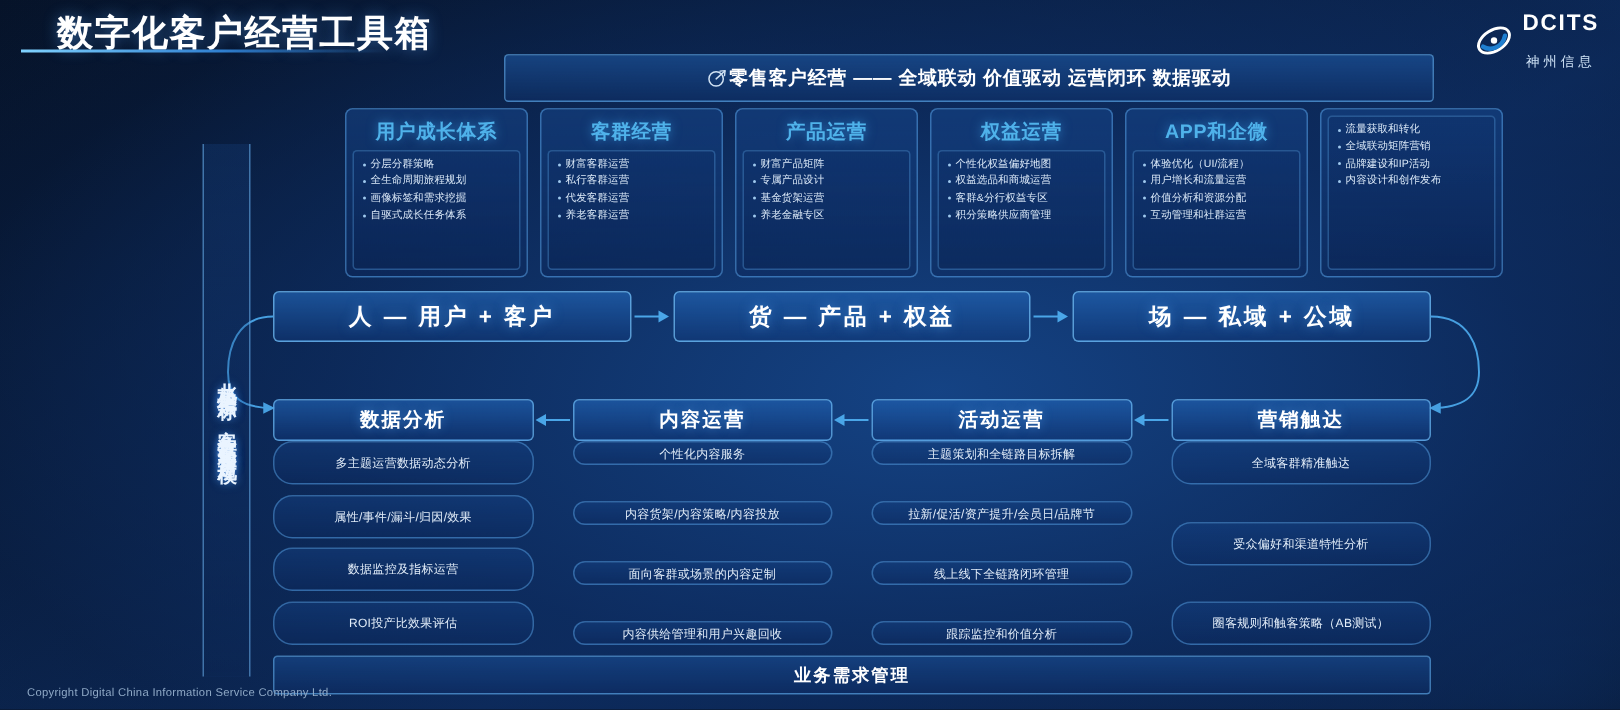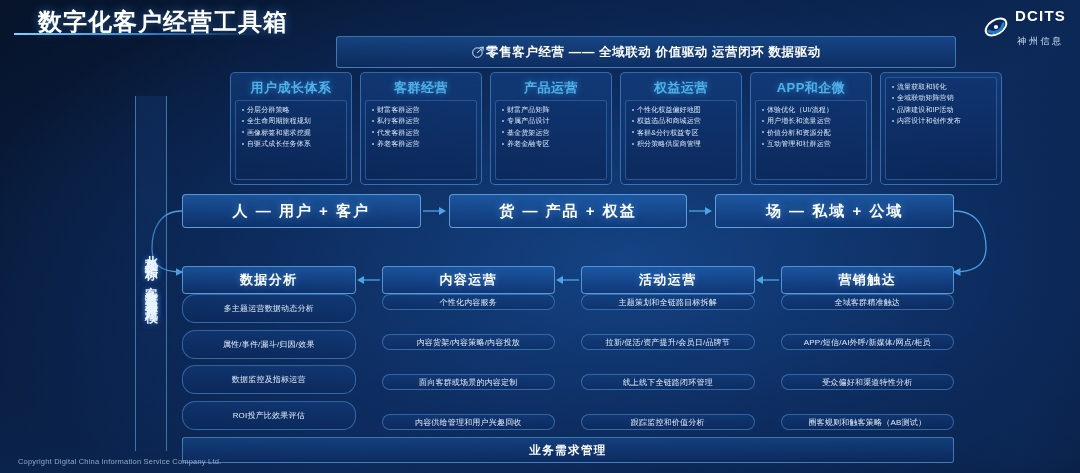--- a/index.html
+++ b/index.html
@@ -410,21 +410,20 @@
       <div class="gcell">内容供给管理和用户兴趣回收</div>
     </div>
     <div class="gcol">
       <div class="gcell">主题策划和全链路目标拆解</div>
       <div class="gcell">拉新/促活/资产提升/会员日/品牌节</div>
       <div class="gcell">线上线下全链路闭环管理</div>
       <div class="gcell">跟踪监控和价值分析</div>
     </div>
     <div class="gcol">
       <div class="gcell">全域客群精准触达</div>
-      <div class="gcell">APP/短信/AI外呼/新媒体/网点/柜员</div>
       <div class="gcell">受众偏好和渠道特性分析</div>
       <div class="gcell">圈客规则和触客策略（AB测试）</div>
     </div>
   </div>
 
   <div class="bottom-bar">业务需求管理</div>
 
   <div class="footer">Copyright  Digital China Information Service Company Ltd.</div>
 
 </div>

